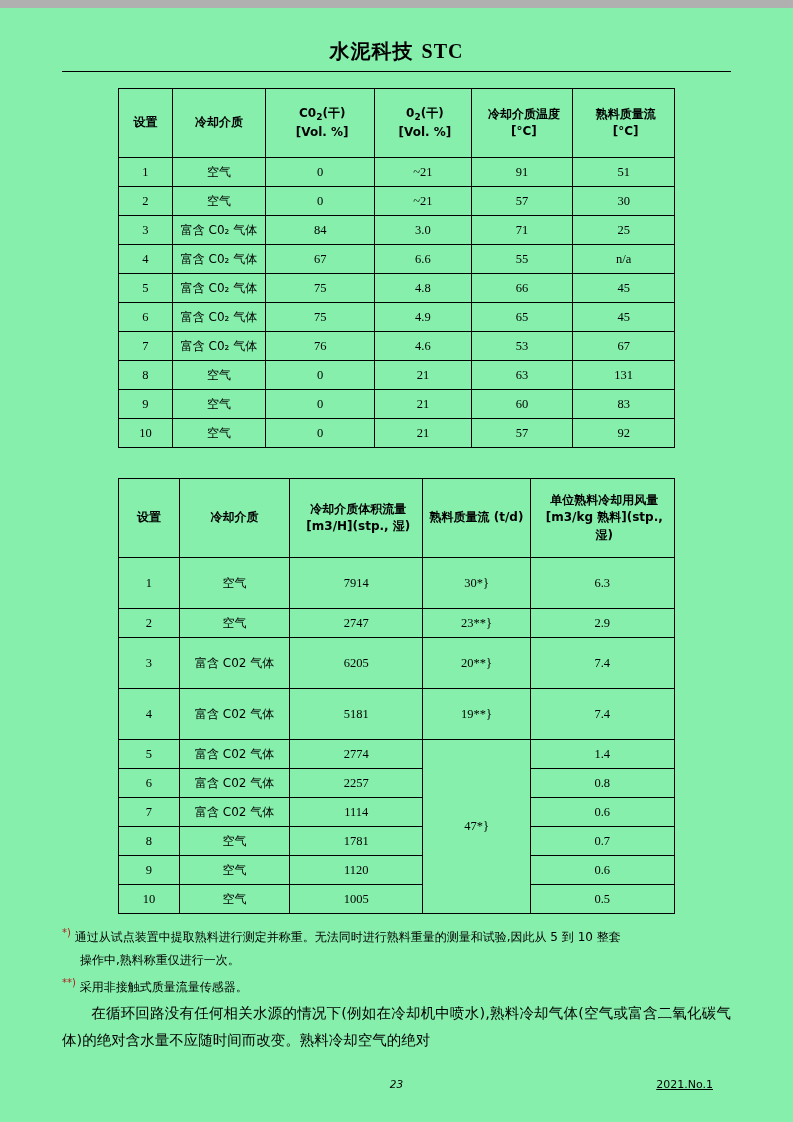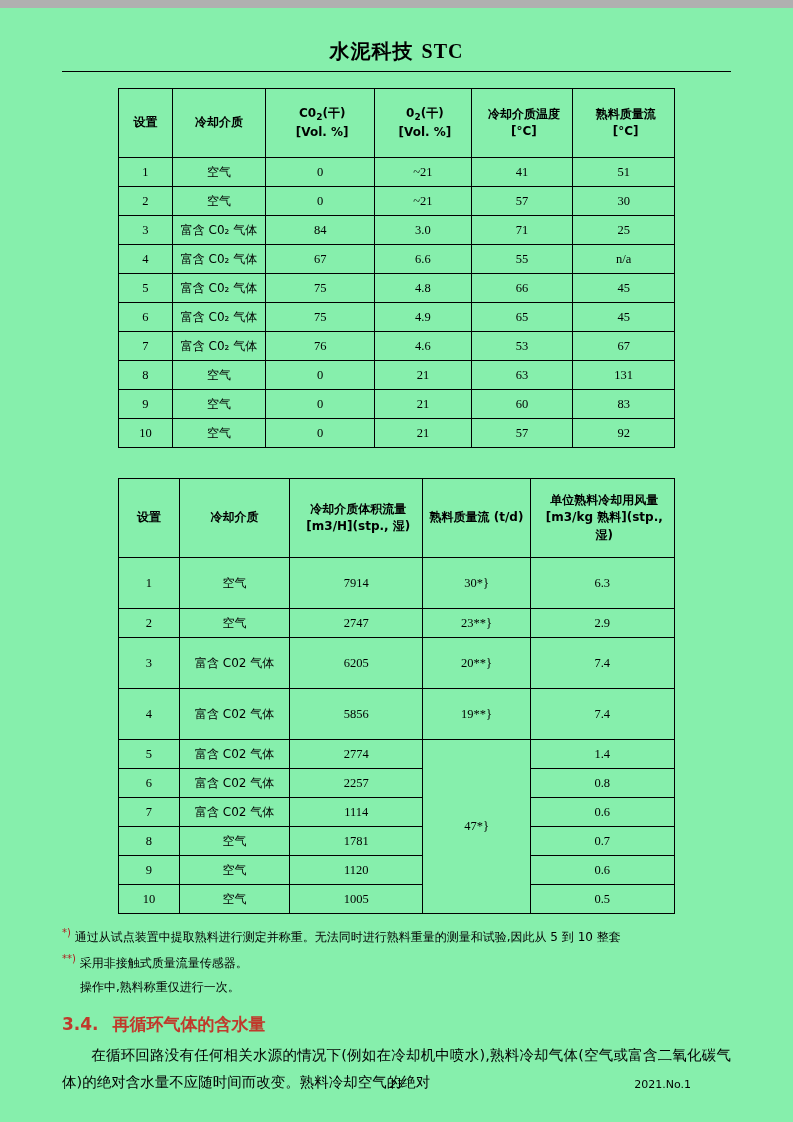--- a/index.html
+++ b/index.html
@@ -147,22 +147,23 @@
     align-items: center;
   }
   .footer .pagenum {
     position: absolute;
     left: 50%;
     transform: translateX(-50%);
     font-style: italic;
   }
   .footer .issue {
     position: absolute;
-    right: 40px;
+    right: 18px;
     font-size: 11px;
+    text-decoration: underline;
   }
   sub { font-size: 0.75em; }
 </style>
 </head>
 <body>
 
 <div class="page">
   <div class="inner">
 
     <div class="doc-header">
@@ -189,21 +190,21 @@
             <span>熟料质量流</span><br><span>[°C]</span>
           </td>
         </tr>
       </thead>
       <tbody>
         <tr>
             <td>1</td>
             <td class="leftcell cn">空气</td>
             <td>0</td>
             <td>~21</td>
-            <td>41</td>
+            <td>91</td>
             <td>51</td>
           </tr>
         <tr>
             <td>2</td>
             <td class="leftcell cn">空气</td>
             <td>0</td>
             <td>~21</td>
             <td>57</td>
             <td>30</td>
           </tr>
@@ -310,21 +311,21 @@
         <tr>
           <td class="tall">3</td>
           <td class="leftcell cn tall">富含 C02 气体</td>
           <td class="tall">6205</td>
           <td class="tall">20**}</td>
           <td class="tall">7.4</td>
         </tr>
         <tr>
           <td class="tall">4</td>
           <td class="leftcell cn tall">富含 C02 气体</td>
-          <td class="tall">5856</td>
+          <td class="tall">5181</td>
           <td class="tall">19**}</td>
           <td class="tall">7.4</td>
         </tr>
         <tr>
           <td>5</td>
           <td class="leftcell cn">富含 C02 气体</td>
           <td>2774</td>
           <td rowspan="6">47*}</td>
           <td>1.4</td>
         </tr>
@@ -360,31 +361,28 @@
         </tr>
       </tbody>
     </table>
 
     <div class="footnotes">
       <p>
         <span class="fn-mark">*)</span>
         <span>通过从试点装置中提取熟料进行测定并称重。无法同时进行熟料重量的测量和试验,因此从 5 到 10 整套</span>
       </p>
       <p>
+        <span class="fn-indent">操作中,熟料称重仅进行一次。</span>
+      </p>
+      <p>
         <span class="fn-mark">**)</span>
         <span>采用非接触式质量流量传感器。</span>
       </p>
-      <p>
-        <span class="fn-indent">操作中,熟料称重仅进行一次。</span>
-      </p>
     </div>
 
-    <div class="sec-head">
-      <span class="num">3.4.</span><span>再循环气体的含水量</span>
-    </div>
     <p class="body-par">
       <span class="indent2"></span><span>在循环回路没有任何相关水源的情况下(例如在冷却机中喷水),熟料冷却气体</span><span>(空气或富含二氧化碳气体)的绝对含水量不应随时间而改变。熟料冷却空气的绝对</span>
     </p>
 
   </div>
 
   <div class="footer">
     <span class="pagenum">23</span>
     <span class="issue">2021.No.1</span>
   </div>

